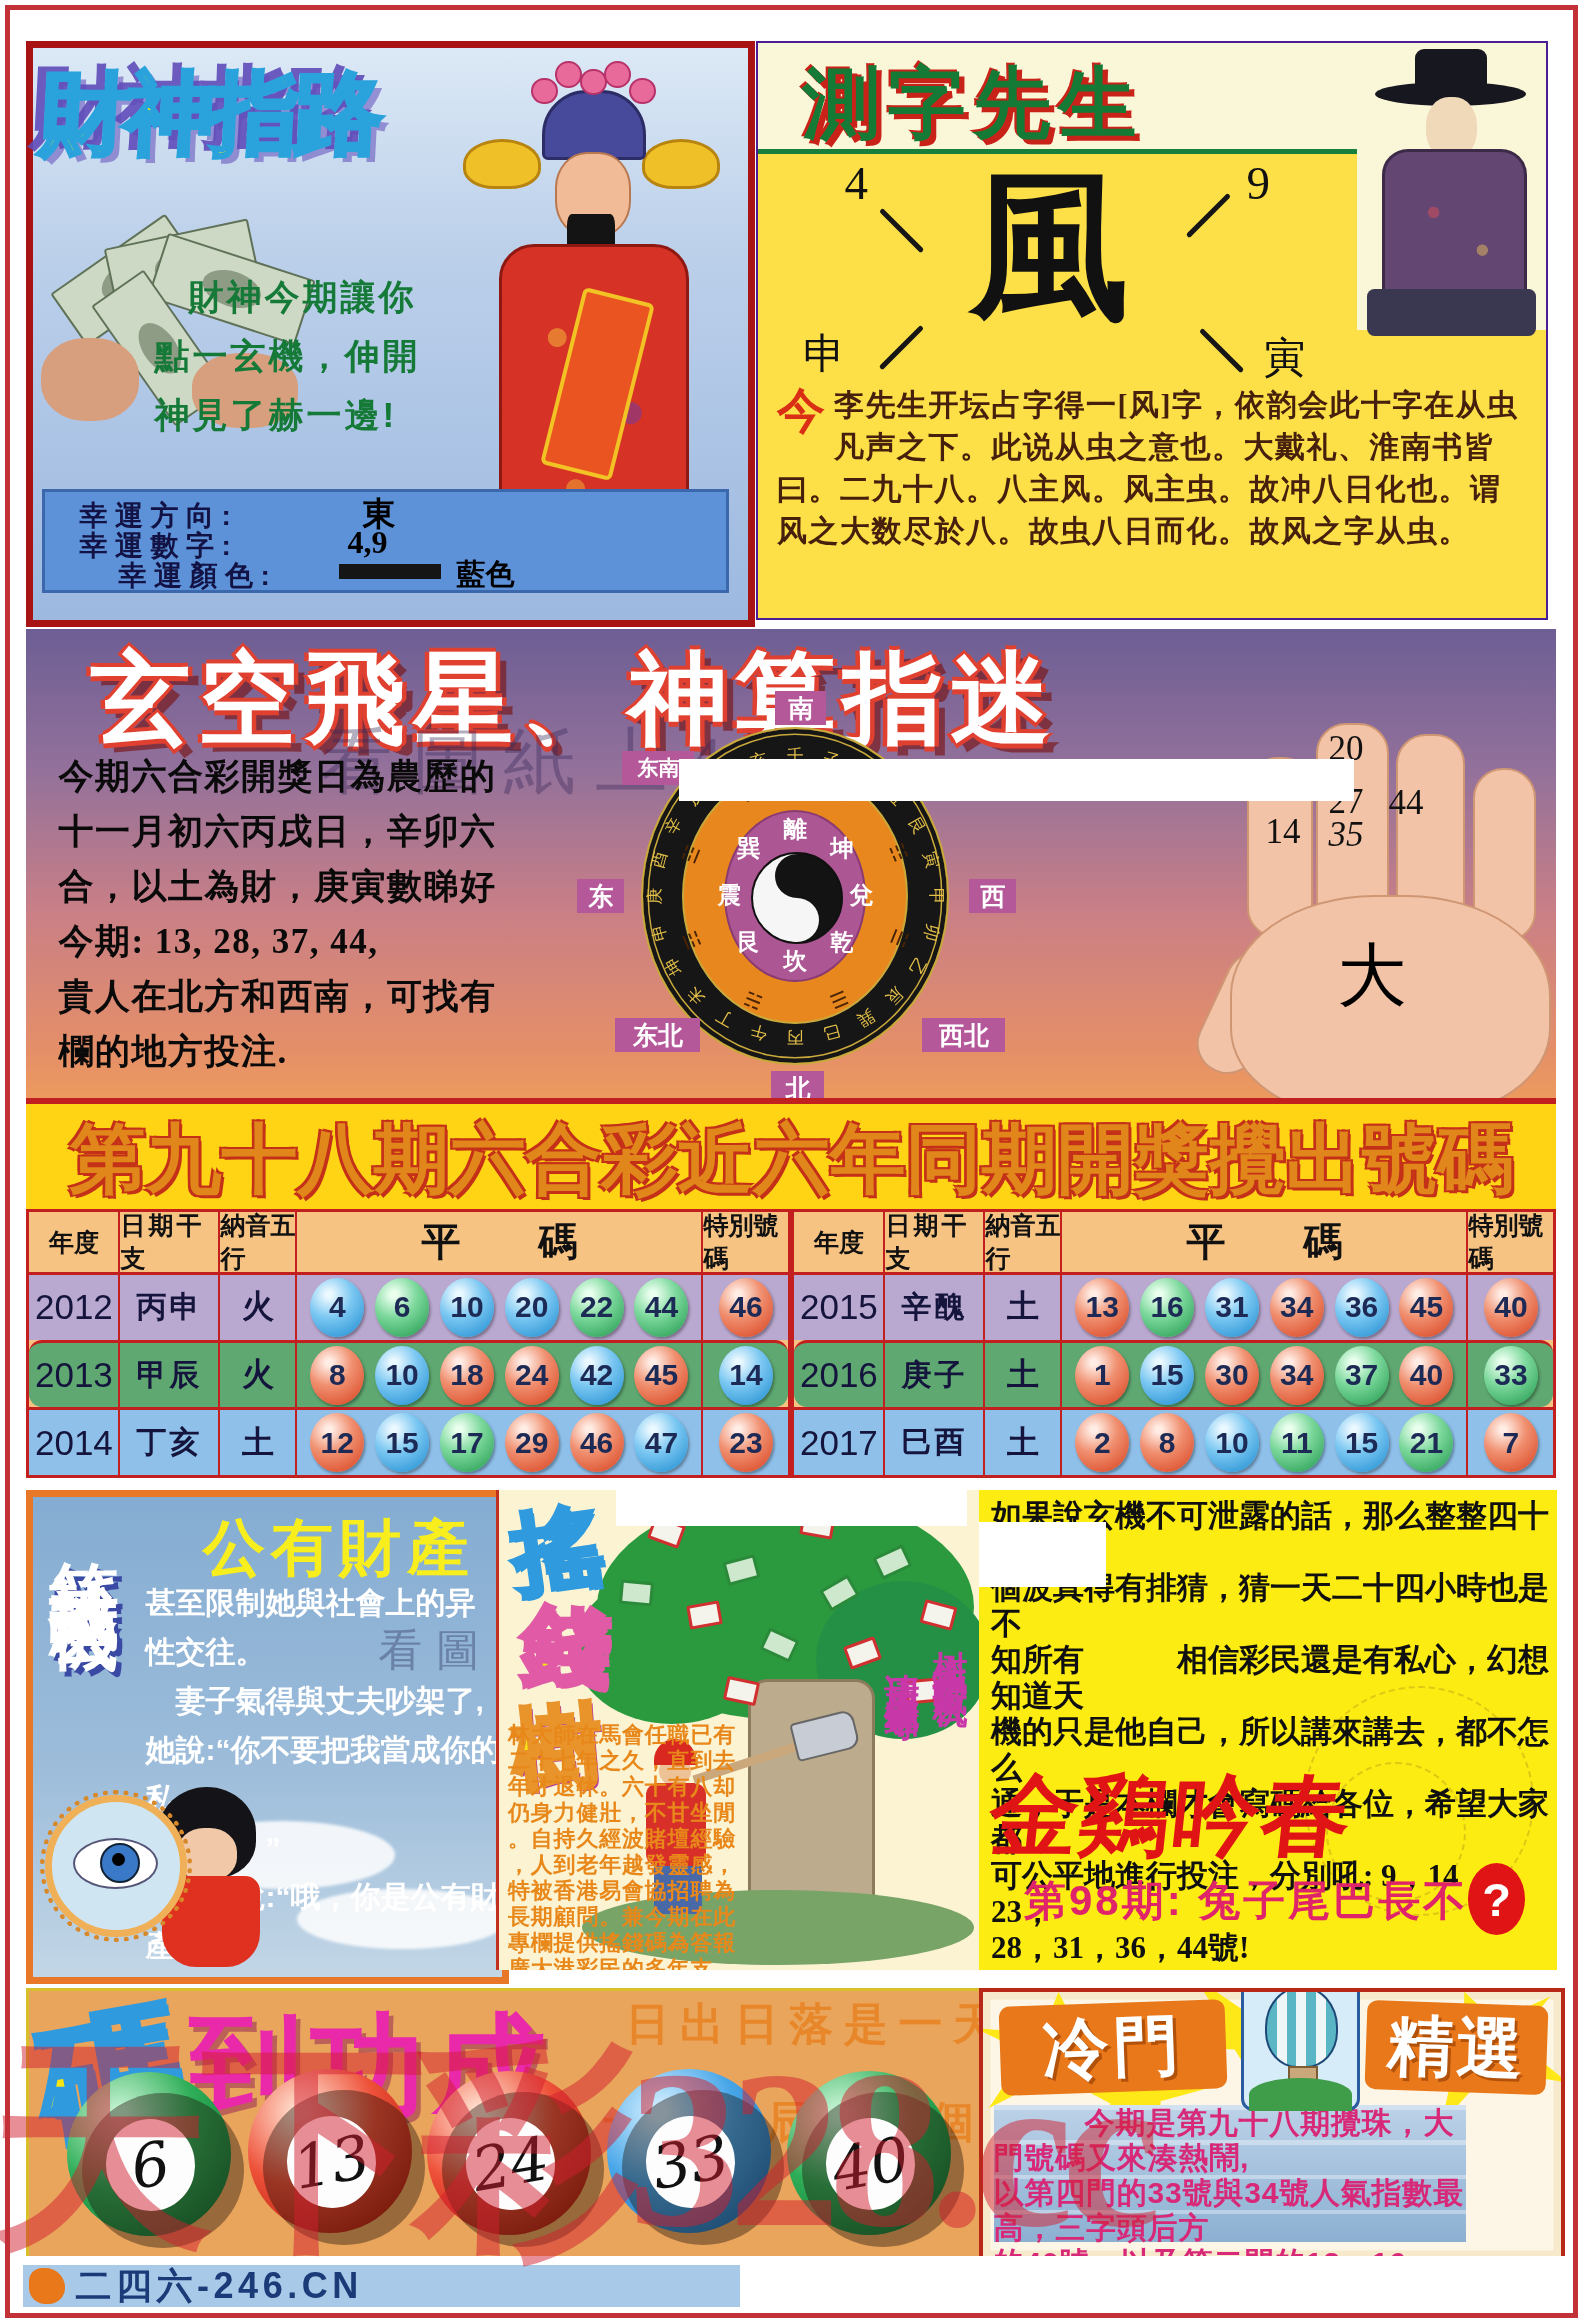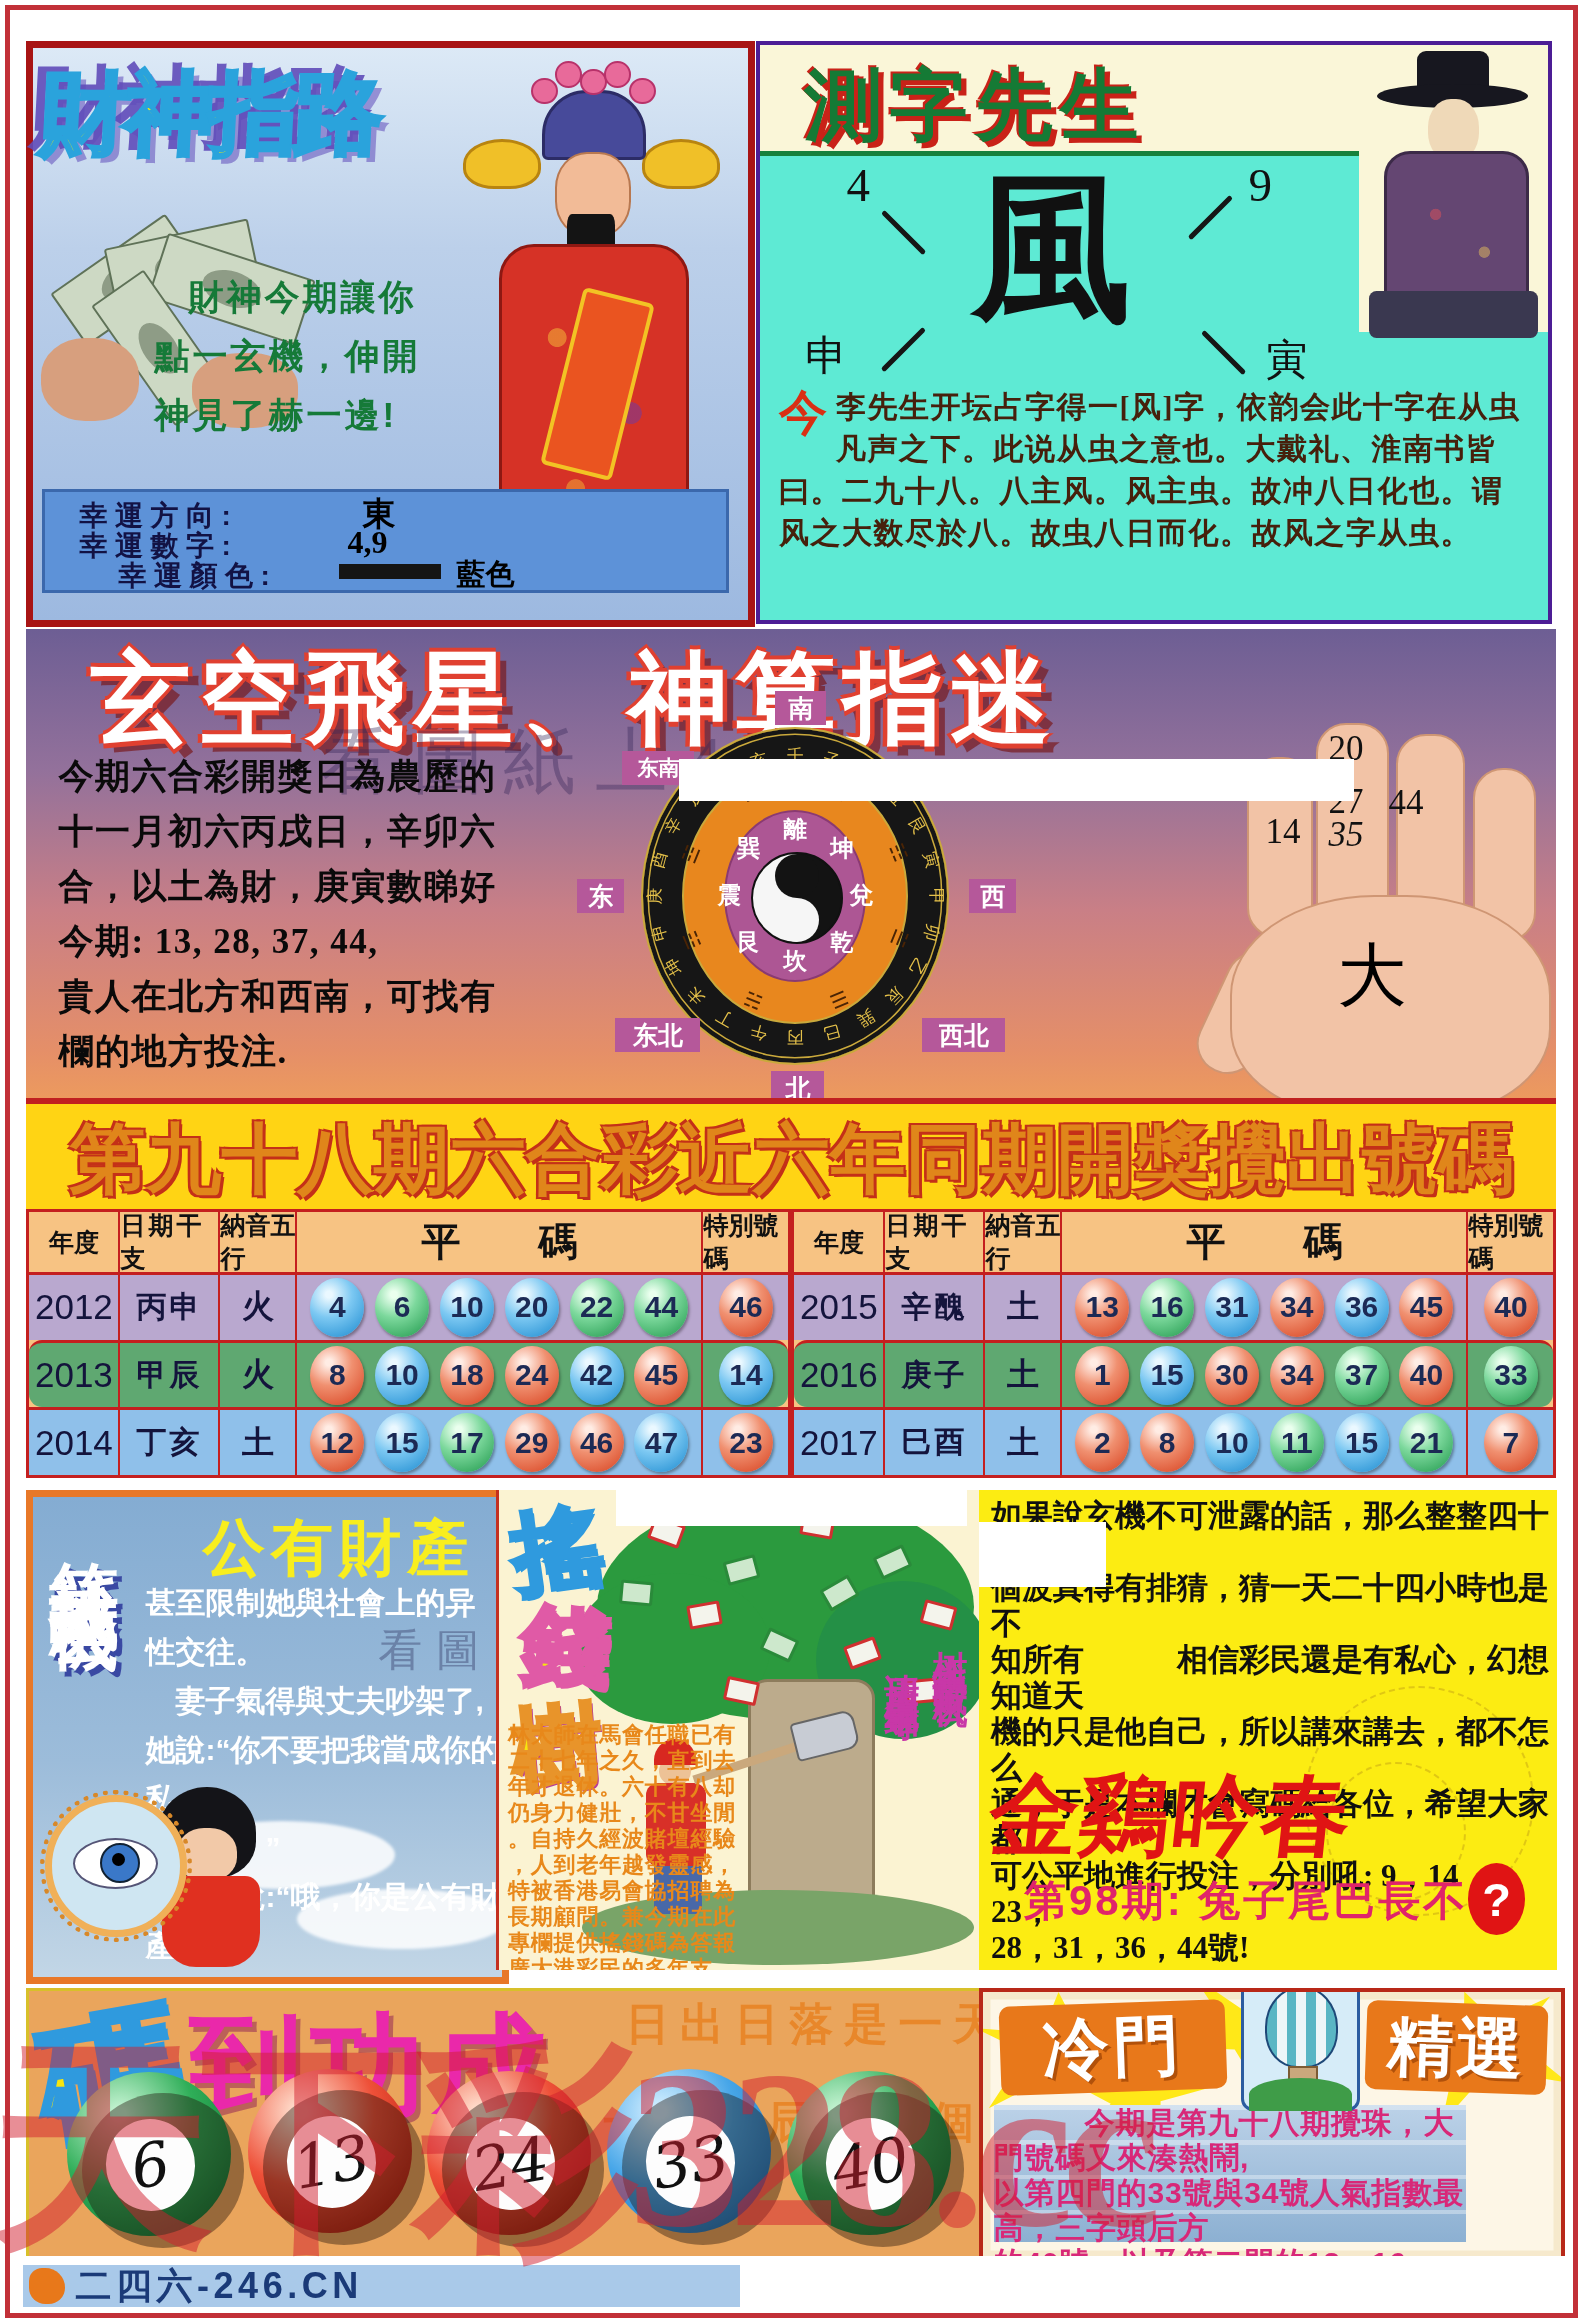--- a/index.html
+++ b/index.html
@@ -34,21 +34,21 @@
   #god .crown{position:absolute;left:102px;top:22.6px;width:98px;height:64px;background:#474a9a;border-radius:45px 45px 6px 6px;border:3px solid #2c2c66;}
   #god .pom{position:absolute;width:22.6px;height:22.6px;background:#e86a9a;border-radius:50%;border:2.3px solid #b8326a;}
   #god .wing{position:absolute;top:72px;width:72px;height:44px;background:#f0c028;border-radius:50% 50% 40% 40%;border:3px solid #b88410;}
   #god .face{position:absolute;left:115px;top:85px;width:72px;height:81px;background:#f2bb97;border-radius:42%;border:2.3px solid #b87850;}
   #god .beard{position:absolute;left:127px;top:147px;width:48px;height:113px;background:#141414;border-radius:10% 10% 50% 50%;}
   #god .robe{position:absolute;left:59px;top:177px;width:184px;height:302px;background:#d63226;border-radius:35px 35px 16.6px 16.6px;border:3.8px solid #8e1812;
         background-image:radial-gradient(circle at 30% 30%,rgba(250,210,60,.45) 0 9px,transparent 9.8px),radial-gradient(circle at 70% 55%,rgba(80,60,200,.4) 0 10.6px,transparent 11.3px),radial-gradient(circle at 40% 80%,rgba(250,210,60,.4) 0 9px,transparent 9.8px);}
   #god .scroll{position:absolute;left:121px;top:226px;width:65px;height:174px;background:#ea5420;border:4.5px solid #f2c324;transform:rotate(14deg);border-radius:6px;}
 
   
-  #boxB{left:756px;top:41px;width:788px;height:575px;border:4px solid #4c1d95;background:#5eead4;}
+  #boxB{left:756px;top:41px;width:788px;height:575px;border:2px solid #4c1d95;background:#fde047;}
   #boxB .cream{position:absolute;left:0;top:0;width:100%;height:106px;background:#faf6d8;border-bottom:5.3px solid #17813c;}
   #boxB .cream2{position:absolute;right:0;top:0;width:189px;height:287px;background:#faf6d8;}
   #boxB .title{left:44px;top:9px;font-size:78px;font-weight:900;color:#157a35;letter-spacing:7.5px;
         text-shadow:5.3px 5.3px 0 #c92218,-2.3px -2.3px 0 #c92218;white-space:nowrap;}
   #teller{right:3.8px;top:6px;width:181px;height:302px;}
   #teller .hatbrim{position:absolute;left:13.6px;top:33px;width:151px;height:24px;background:#17171f;border-radius:50%;}
   #teller .hattop{position:absolute;left:54px;top:0px;width:72px;height:39px;background:#17171f;border-radius:9px 9px 0 0;}
   #teller .face{position:absolute;left:65px;top:48px;width:51px;height:62px;background:#efd9b8;border-radius:45%;}
   #teller .robe{position:absolute;left:21px;top:100px;width:139px;height:151px;background:#644672;border-radius:26px 26px 9px 9px;border:3px solid #3c2a48;
         background-image:radial-gradient(circle at 35% 40%,rgba(220,80,90,.5) 0 5.3px,transparent 6px),radial-gradient(circle at 70% 65%,rgba(240,200,90,.45) 0 5.3px,transparent 6px);}

